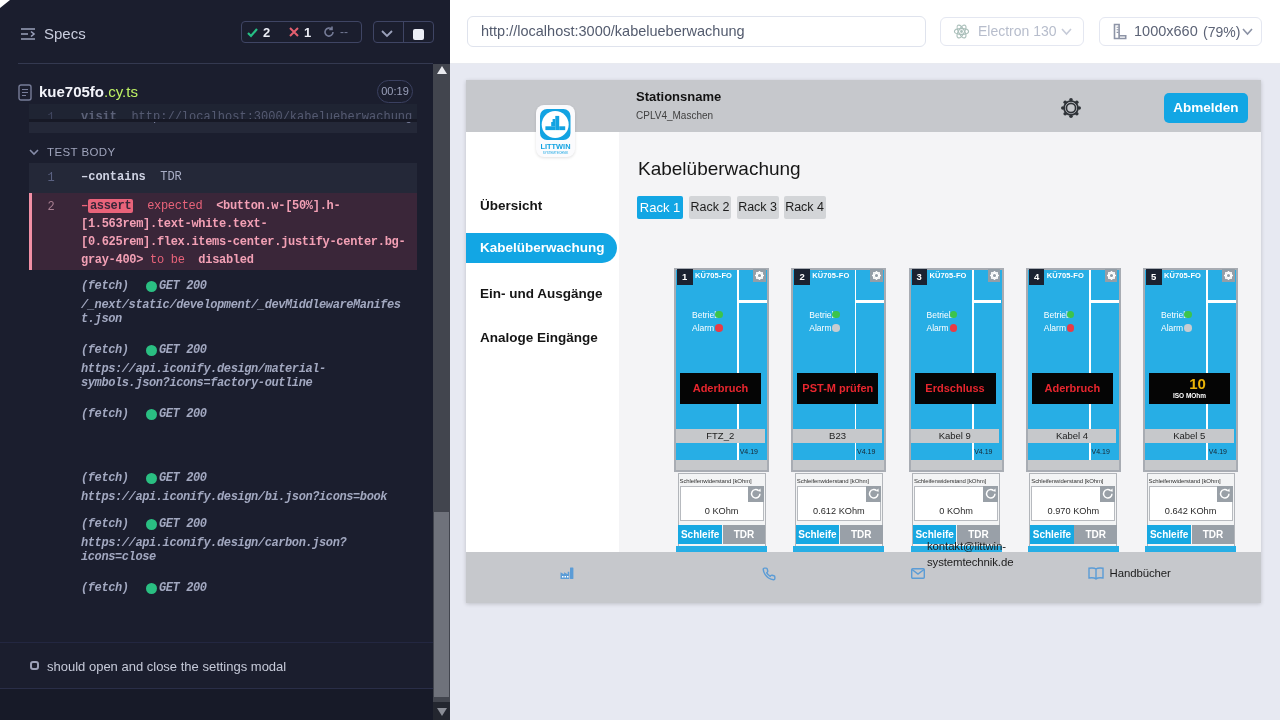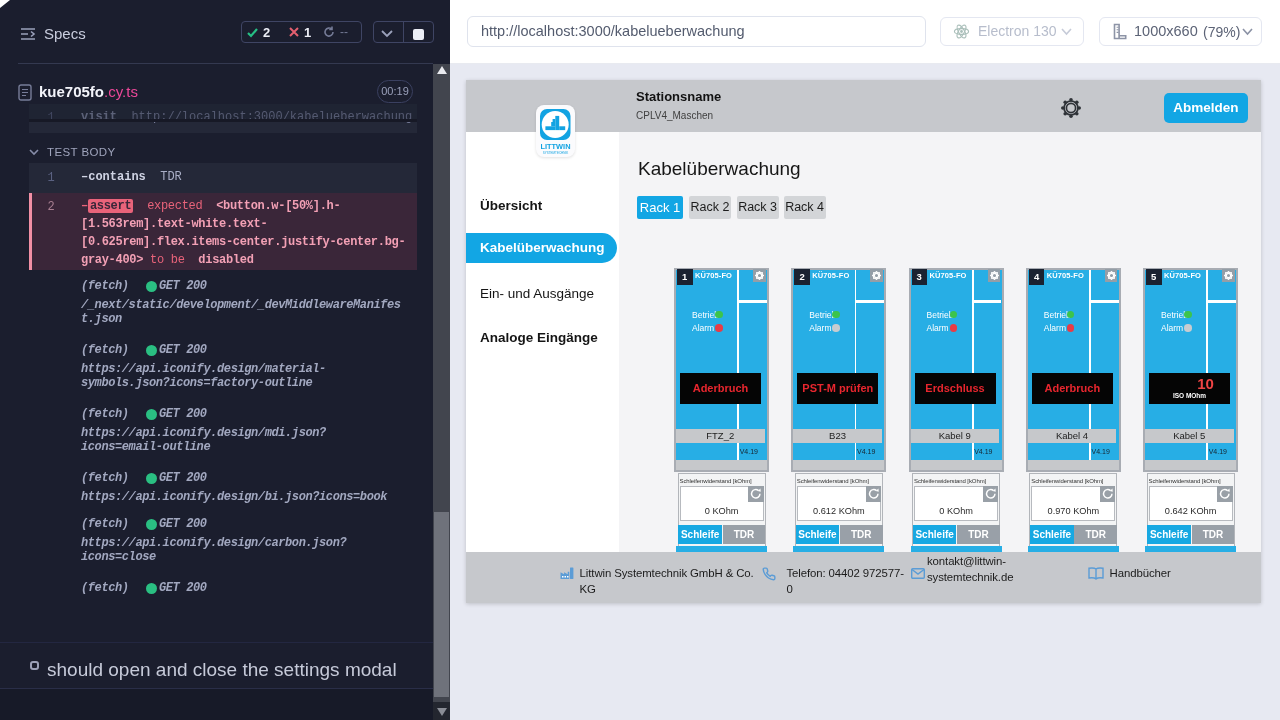--- a/index.html
+++ b/index.html
@@ -68,21 +68,21 @@
   <svg class="abs" style="left:381px;top:30px" width="12" height="8" viewBox="0 0 12 8">
         <path d="M1 1l5 5 5-5" stroke="#9ba1bb" stroke-width="1.8" fill="none"></path>
       </svg>
   <div class="abs" style="left:413px;top:29px;width:10.5px;height:10.5px;background:#eceef6;border-radius:2px"></div>
   <div class="abs" style="left:18px;top:63px;width:415px;height:1px;background:#343950"></div>
 
   <svg class="abs" style="left:18px;top:84px" width="14" height="17" viewBox="0 0 14 17">
         <rect x="1" y="1" width="12" height="15" rx="2" stroke="#777d99" stroke-width="1.4" fill="none"></rect>
         <path d="M4 5.5h6M4 8.5h6M4 11.5h4" stroke="#777d99" stroke-width="1.2"></path>
       </svg>
-  <div class="abs" style="left:39px;top:83px;font-size:15px"><span style="font-weight:bold;color:#f3f4fa">kue705fo</span><span style="color:#ec4899">.cy.ts</span></div>
+  <div class="abs" style="left:39px;top:83px;font-size:15px"><span style="font-weight:bold;color:#f3f4fa">kue705fo</span><span style="color:#bef264">.cy.ts</span></div>
   <div class="abs" style="left:377px;top:80px;width:36px;height:23px;border:1px solid #3a4060;border-radius:12px;color:#9aa0ba;font-size:11px;line-height:21px;text-align:center">00:19</div>
 
   <div class="row" style="top:104px;height:29px"></div>
   <div class="num" style="top:111px">1</div>
   <div class="abs mono" style="left:81px;top:110px;font-size:12px;color:#8b91ae;white-space:nowrap"><b>visit</b>&nbsp;&nbsp;<span style="color:#7f85a3">http://localhost:3000/kabelueberwachung</span></div>
   <div class="abs" style="left:29px;top:119px;width:388px;height:2.5px;background:#171926"></div>
   <div class="abs" style="left:29px;top:104px;width:388px;height:15px;background:rgba(27,30,46,0.42)"></div>
 
   <svg class="abs" style="left:29px;top:149px" width="10" height="7" viewBox="0 0 10 7">
         <path d="M1 1l4 4 4-4" stroke="#868ca8" stroke-width="1.6" fill="none"></path>
@@ -101,36 +101,35 @@
       <div class="gdot" style="left:146px;top:281px"></div>
       <div class="fet" style="left:159px;top:279px">GET 200</div>
   <div class="fet" style="top:298px">/_next/static/development/_devMiddlewareManifes<br>t.json</div>
   <div class="fet" style="top:343px">(fetch)</div>
       <div class="gdot" style="left:146px;top:345px"></div>
       <div class="fet" style="left:159px;top:343px">GET 200</div>
   <div class="fet" style="top:362px">https://api.iconify.design/material-<br>symbols.json?icons=factory-outline</div>
   <div class="fet" style="top:407px">(fetch)</div>
       <div class="gdot" style="left:146px;top:409px"></div>
       <div class="fet" style="left:159px;top:407px">GET 200</div>
-  <div class="fet" style="top:426px">https://api.iconify.design/mdi.json?<br>icons=email-outline</div>
   <div class="fet" style="top:471px">(fetch)</div>
       <div class="gdot" style="left:146px;top:473px"></div>
       <div class="fet" style="left:159px;top:471px">GET 200</div>
   <div class="fet" style="top:490px">https://api.iconify.design/bi.json?icons=book</div>
   <div class="fet" style="top:517px">(fetch)</div>
       <div class="gdot" style="left:146px;top:519px"></div>
       <div class="fet" style="left:159px;top:517px">GET 200</div>
   <div class="fet" style="top:536px">https://api.iconify.design/carbon.json?<br>icons=close</div>
   <div class="fet" style="top:581px">(fetch)</div>
       <div class="gdot" style="left:146px;top:583px"></div>
       <div class="fet" style="left:159px;top:581px">GET 200</div>
 
   <div class="abs" style="left:0;top:642px;width:433px;height:1px;background:#232741"></div>
   <div class="abs" style="left:30px;top:660.5px;width:9px;height:9px;border:2px solid #9ba0b8;border-radius:3px"></div>
-  <div class="abs" style="left:47px;top:658.5px;font-size:19px;color:#c6cad9">should open and close the settings modal</div>
+  <div class="abs" style="left:47px;top:658.5px;font-size:13px;color:#c6cad9">should open and close the settings modal</div>
   <div class="abs" style="left:0;top:688px;width:433px;height:1px;background:#2a2e48"></div>
   <div class="abs" style="left:0;top:689px;width:433px;height:31px;background:#171a28"></div>
 
   <div class="abs" style="left:433px;top:64px;width:17px;height:656px;background:#42454e"></div>
   <div class="abs" style="left:436.5px;top:66px;width:0;height:0;border-left:5px solid transparent;border-right:5px solid transparent;border-bottom:8px solid #e8e9ee"></div>
   <div class="abs" style="left:434px;top:512px;width:15px;height:185px;background:#6f727b"></div>
   <div class="abs" style="left:433px;top:702px;width:17px;height:18px;background:#23262f"></div>
   <div class="abs" style="left:436.5px;top:708px;width:0;height:0;border-left:5px solid transparent;border-right:5px solid transparent;border-top:8px solid #8a8d96"></div>
 </div>
 <div id="right" style="position:absolute;left:450px;top:0;width:830px;height:720px;background:#e7e9f2">
@@ -192,21 +191,21 @@
             <rect x="16.6" y="14" width="2.7" height="3"></rect>
           </g>
           <text x="19.5" y="44" font-size="7.4" font-weight="bold" fill="#12a3e2" text-anchor="middle" font-family="Liberation Sans,sans-serif">LITTWIN</text>
           <text x="19.5" y="48.6" font-size="3" fill="#12a3e2" text-anchor="middle" font-family="Liberation Sans,sans-serif">SYSTEMTECHNIK</text>
         </svg>
 
     <div class="abs" style="left:0;top:52px;width:153px;height:420px;background:#fff"></div>
     <div class="abs" style="left:153px;top:52px;width:642px;height:420px;background:#f4f4f6"></div>
     <div class="abs" style="left:14px;top:117.5px;font-size:13.5px;font-weight:bold;color:#151515">Übersicht</div>
     <div class="abs" style="left:0;top:152.7px;width:151px;height:30px;background:#12a6e4;border-radius:0 16px 16px 0;color:#fff;font-size:13.5px;font-weight:bold;line-height:30px;padding-left:14px">Kabelüberwachung</div>
-    <div class="abs" style="left:14px;top:206px;font-size:13.5px;font-weight:normal;color:#151515">Ein- und Ausgänge</div>
+    <div class="abs" style="left:14px;top:206px;font-size:13.5px;font-weight:bold;color:#151515">Ein- und Ausgänge</div>
     <div class="abs" style="left:14px;top:249.5px;font-size:13.5px;font-weight:bold;color:#151515">Analoge Eingänge</div>
 
     <div class="abs" style="left:172px;top:78px;font-size:19px;color:#161616">Kabelüberwachung</div>
     <div class="abs" style="left:171px;top:115.8px;width:46px;height:23px;background:#12a6e4;border-radius:2px;color:#fff;font-size:13px;text-align:center;line-height:23px">Rack 1</div>
     <div class="abs" style="left:223px;top:115.8px;width:42px;height:23px;background:#d3d5d8;border-radius:2px;color:#1d1d1d;font-size:12.5px;text-align:center;line-height:23px">Rack 2</div>
     <div class="abs" style="left:270.6px;top:115.8px;width:42px;height:23px;background:#d3d5d8;border-radius:2px;color:#1d1d1d;font-size:12.5px;text-align:center;line-height:23px">Rack 3</div>
     <div class="abs" style="left:317.6px;top:115.8px;width:42px;height:23px;background:#d3d5d8;border-radius:2px;color:#1d1d1d;font-size:12.5px;text-align:center;line-height:23px">Rack 4</div>
 <div class="card" style="left:208px">
       <div class="frame"></div>
       <div class="strip"></div>
@@ -394,21 +393,21 @@
               <circle cx="17.80" cy="6.20" r="1.8" fill="#fff"></circle>
               <circle cx="12" cy="12" r="4.6" fill="none" stroke="#fff" stroke-width="2.4"></circle>
             </svg>
           </div>
       <div class="hline"></div>
       <div class="ltxt" style="top:41.5px">Betrieb</div>
           <div class="led" style="top:42.5px;background:#3cc44b"></div>
       <div class="ltxt" style="top:55px">Alarm</div>
           <div class="led" style="top:56px;background:#c8ccd0"></div>
       <div class="blk">
-            <div style="position:absolute;left:16px;top:3px;width:81px;line-height:15px;font-size:15px;color:#ef4444">10</div>
+            <div style="position:absolute;left:8px;top:3px;width:81px;line-height:15px;font-size:15px;color:#eab308">10</div>
             <div style="position:absolute;left:0;top:19px;width:81px;line-height:8px;font-size:6.5px;color:#fff">ISO MOhm</div>
           </div>
       <div class="nstrip">Kabel 5</div>
       <div class="v419">V4.19</div>
       <div class="lowbox"></div>
       <div class="lbl">Schleifenwiderstand [kOhm]</div>
       <div class="vbox"></div>
       <div class="rsq">
             <svg style="position:absolute;left:2px;top:2px" width="11.5" height="11.5" viewBox="0 0 12 12">
               <path d="M10.4 6A4.4 4.4 0 1 1 8.9 2.7" stroke="#fff" stroke-width="1.5" fill="none"></path>
@@ -426,29 +425,27 @@
           <g fill="#5b9cd6">
             <path d="M0.5 13V6.2l3.6 2.1V6.2l3.6 2.1V5.8h1.6V13z"></path>
             <rect x="10" y="1.5" width="3.4" height="11.5" rx="0.4"></rect>
           </g>
           <g fill="#fff">
             <rect x="2" y="10" width="1.5" height="1.5"></rect>
             <rect x="4.5" y="10" width="1.5" height="1.5"></rect>
             <rect x="7" y="10" width="1.5" height="1.5"></rect>
           </g>
         </svg>
-    <div class="ftxt" style="left:113.6px;top:485px">Littwin Systemtechnik GmbH &amp; Co.<br>KG</div>
     <svg class="abs" style="left:296px;top:486.5px" width="14" height="14" viewBox="0 0 24 24">
           <path d="M22 16.92v3a2 2 0 0 1-2.18 2 19.79 19.79 0 0 1-8.63-3.07 19.5 19.5 0 0 1-6-6 19.79 19.79 0 0 1-3.07-8.67A2 2 0 0 1 4.11 2h3a2 2 0 0 1 2 1.72 12.84 12.84 0 0 0 .7 2.81 2 2 0 0 1-.45 2.11L8.09 9.91a16 16 0 0 0 6 6l1.27-1.27a2 2 0 0 1 2.11-.45 12.84 12.84 0 0 0 2.81.7A2 2 0 0 1 22 16.92z" fill="none" stroke="#5b9cd6" stroke-width="2.4"></path>
         </svg>
-    <div class="ftxt" style="left:320.4px;top:485px">Telefon: 04402 972577-<br>0</div>
     <svg class="abs" style="left:444.6px;top:488px" width="14" height="11" viewBox="0 0 14 11">
           <rect x="0.7" y="0.7" width="12.6" height="9.6" rx="1" fill="none" stroke="#5b9cd6" stroke-width="1.4"></rect>
           <path d="M1 1.5l6 4.6 6-4.6" fill="none" stroke="#5b9cd6" stroke-width="1.4"></path>
         </svg>
-    <div class="ftxt" style="left:461px;top:473px">kontakt@littwin-<br>systemtechnik.de</div>
+    <div class="ftxt" style="left:461px;top:458px">kontakt@littwin-<br>systemtechnik.de</div>
     <svg class="abs" style="left:621.5px;top:486.5px" width="16" height="13" viewBox="0 0 16 13">
           <path d="M8 2C6.5 0.8 4 0.8 1 1.2V11c3-0.4 5.5-0.3 7 1 1.5-1.3 4-1.4 7-1V1.2C12 0.8 9.5 0.8 8 2zM8 2v10" fill="none" stroke="#5b9cd6" stroke-width="1.4"></path>
         </svg>
     <div class="ftxt" style="left:643.6px;top:485px">Handbücher</div>
   </div>
 </div>
 </div>
 
 </body></html>

